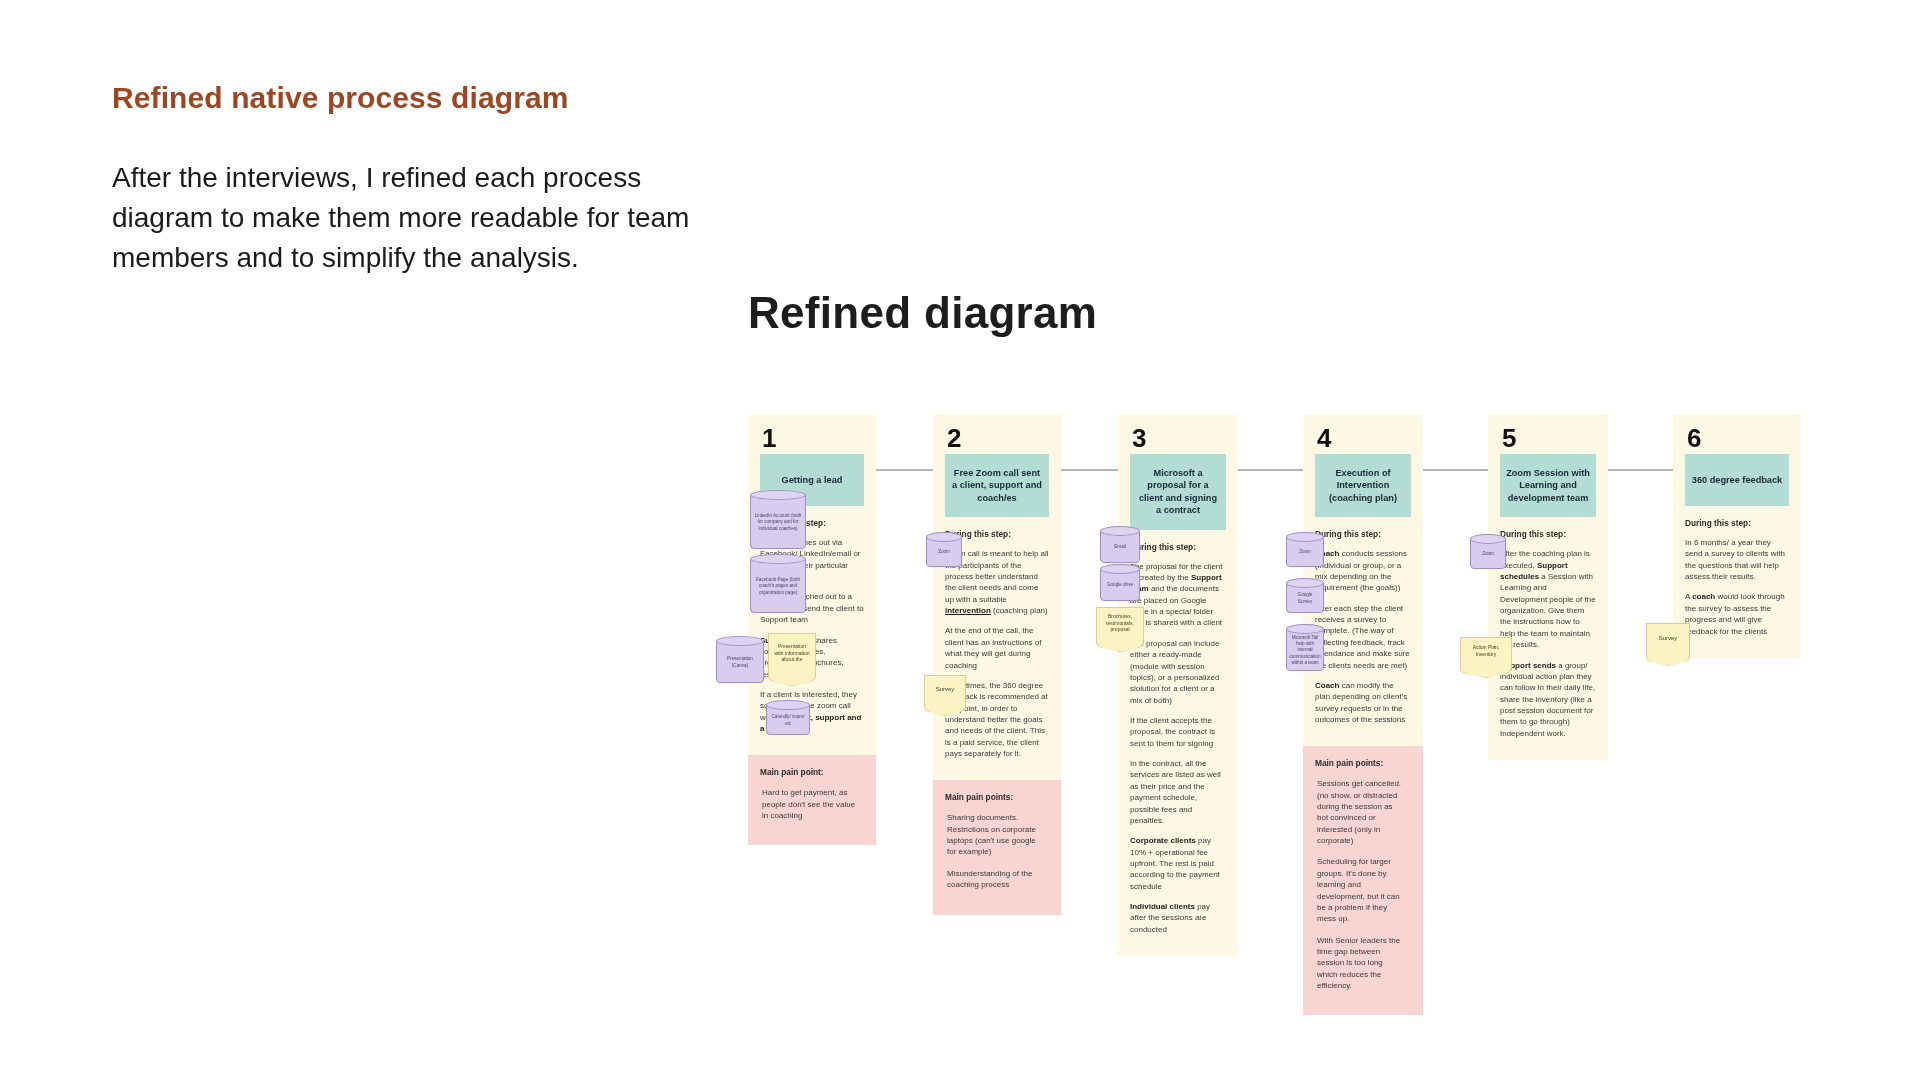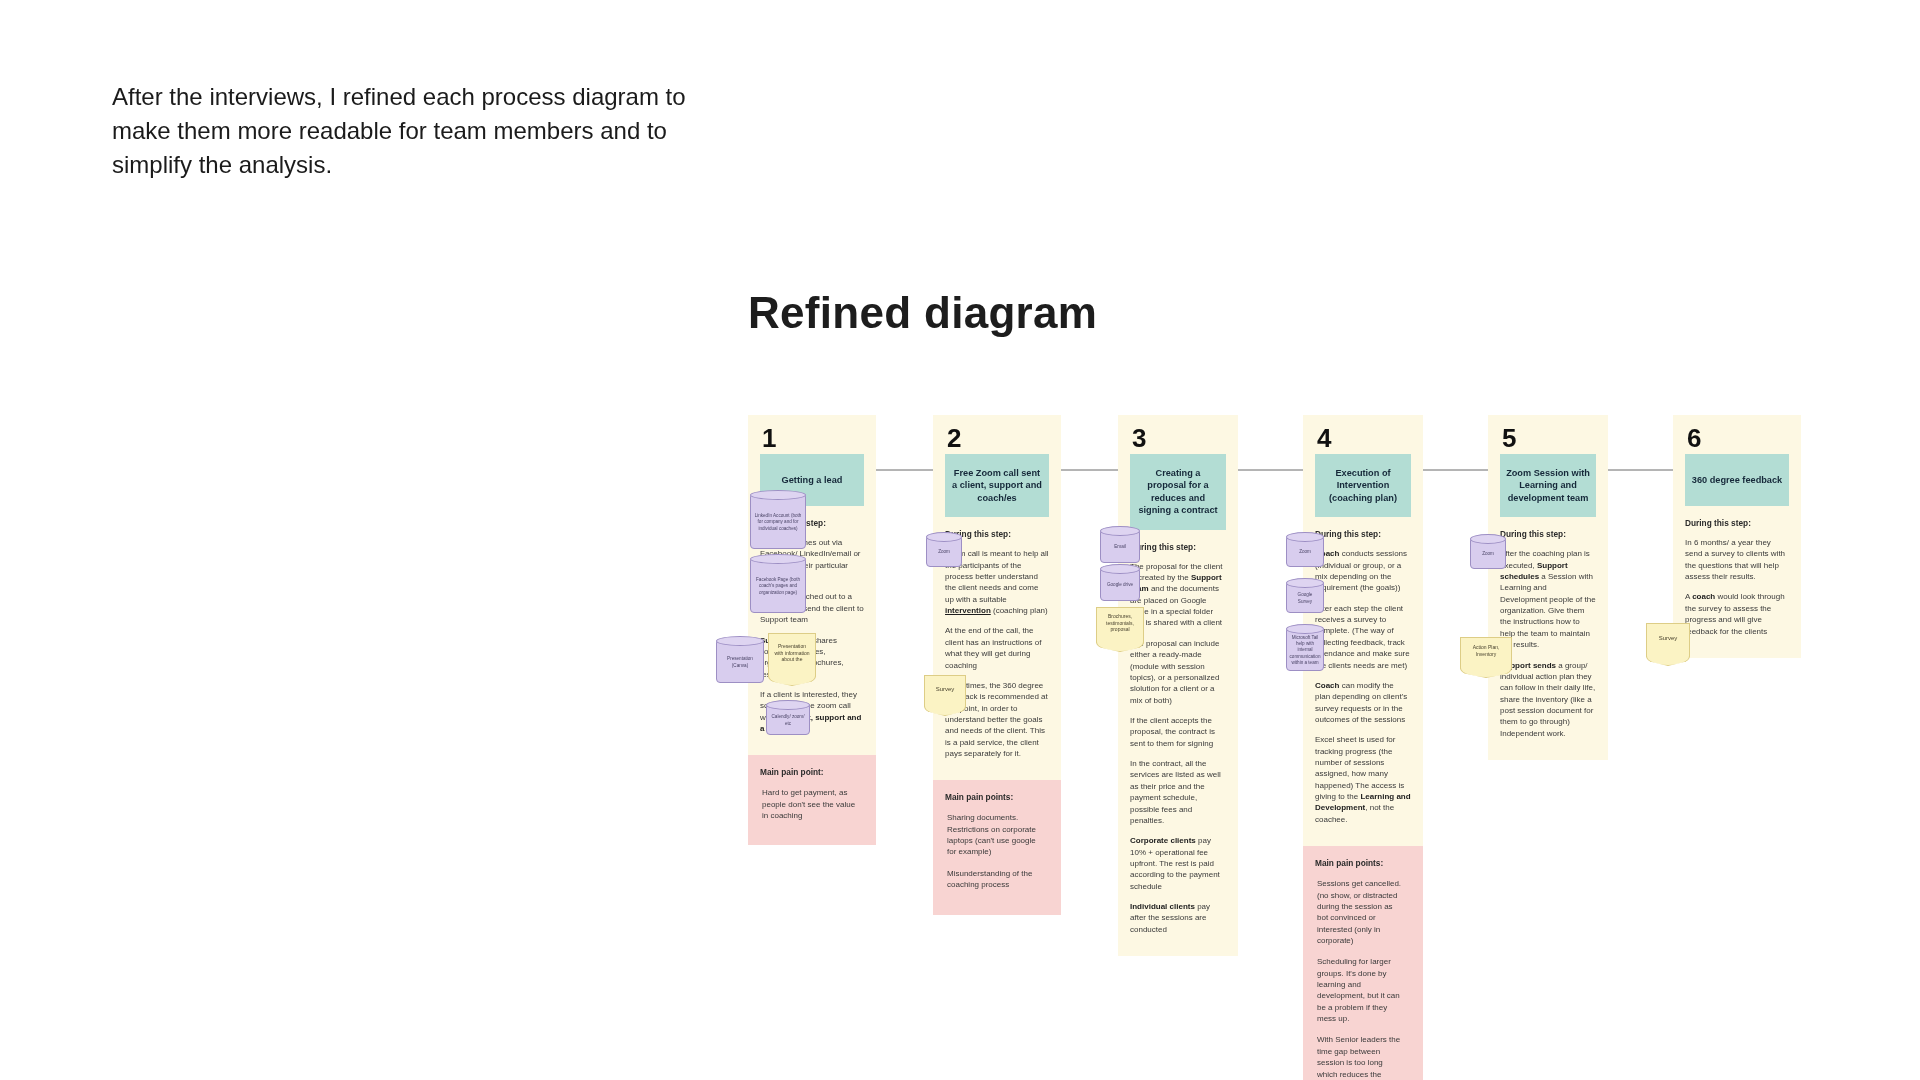--- a/index.html
+++ b/index.html
@@ -10,21 +10,21 @@
     overflow:hidden;
     position:relative;
   }
   
   #intro{ position:absolute; left:112px; top:80px; width:580px; }
   #intro-heading{
     font-size:30px; font-weight:bold; color:#9c4722;
     letter-spacing:.1px; margin:0 0 42px 0; line-height:1.2;
   }
   #intro-body{
-    font-size:24px; color:#1b1b1b; line-height:1.42; margin:0;
+    font-size:28px; color:#1b1b1b; line-height:1.42; margin:0;
     font-weight:400;
   }
   
   #diagram-title{
     position:absolute; left:748px; top:288px;
     font-size:44px; font-weight:bold; color:#1d1d1d; letter-spacing:.3px;
   }
   #board{ position:absolute; left:748px; top:415px; width:1160px; height:660px; }
 
   .col{ position:absolute; top:0; }
@@ -82,20 +82,21 @@
     border:1px solid #ddcd86; border-top:none;
     border-radius:0 0 60% 60% / 0 0 100% 100%;
     clip-path:polygon(0 0,100% 0,100% 55%,50% 100%,0 55%);
   }
   .note.small{ font-size:5px; }
 </style>
 </head>
 <body>
 
 <div id="intro">
+  <h1 id="intro-heading">Refined native process diagram</h1>
   <p id="intro-body">After the interviews, I refined each process diagram to make them more readable for team members and to simplify the analysis.</p>
 </div>
 
 <div id="diagram-title">Refined diagram</div>
 
 <div id="board">
   <svg id="connector" viewBox="0 0 1160 120">
     <line x1="106" y1="55" x2="1040" y2="55" stroke="#6b6b6b" stroke-width="1"></line>
     <polygon points="1040,51 1048,55 1040,59" fill="#6b6b6b"></polygon>
   </svg>
@@ -126,39 +127,38 @@
       </div>
       <div class="pain">
         <div class="pain-title">Main pain points:</div>
         <div class="para">Sharing documents. Restrictions on corporate laptops (can't use google for example)</div>
         <div class="para">Misunderstanding of the coaching process</div>
       </div>
     </div>
     <div class="col" style="left: 370px; width: 120px;">
       <div class="col-card">
         <div class="stepnum">3</div>
-        <div class="steptitle">Creating a proposal for a reduces and signing a contract</div>
+        <div class="steptitle">Microsoft a proposal for a client and signing a contract</div>
         <div class="during">During this step:</div>
         <div class="para">The proposal for the client is created by the <b>Support team</b> and the documents are placed on Google Drive in a special folder that is shared with a client</div>
         <div class="para">The proposal can include either a ready-made (module with session topics), or a personalized slolution for a client or a mix of both)</div>
         <div class="para">If the client accepts the proposal, the contract is sent to them for signing</div>
         <div class="para">In the contract, all the services are listed as well as their price and the payment schedule, possible fees and penalties.</div>
         <div class="para"><b>Corporate clients</b> pay 10% + operational fee upfront. The rest is paid according to the payment schedule</div>
         <div class="para"><b>Individual clients</b> pay after the sessions are conducted</div>
       </div>
     </div>
     <div class="col" style="left: 555px; width: 120px;">
       <div class="col-card">
         <div class="stepnum">4</div>
         <div class="steptitle">Execution of Intervention (coaching plan)</div>
         <div class="during">During this step:</div>
         <div class="para"><b>Coach</b> conducts sessions (individual or group, or a mix depending on the requirement (the goals))</div>
         <div class="para">After each step the client receives a survey to complete. (The way of collecting feedback, track attendance and make sure the clients needs are met)</div>
         <div class="para"><b>Coach</b> can modify the plan depending on client's survey requests or in the outcomes of the sessions</div>
-        <div class="para">Excel sheet is used for tracking progress (the number of sessions assigned, how many happened) The access is giving to the <b>Learning and Development</b>, not the coachee.</div>
       </div>
       <div class="pain">
         <div class="pain-title">Main pain points:</div>
         <div class="para">Sessions get cancelled. (no show, or distracted during the session as bot convinced or interested (only in corporate)</div>
         <div class="para">Scheduling for larger groups. It's done by learning and development, but it can be a problem if they mess up.</div>
         <div class="para">With Senior leaders the time gap between session is too long which reduces the efficiency.</div>
       </div>
     </div>
     <div class="col" style="left: 740px; width: 120px;">
       <div class="col-card">

